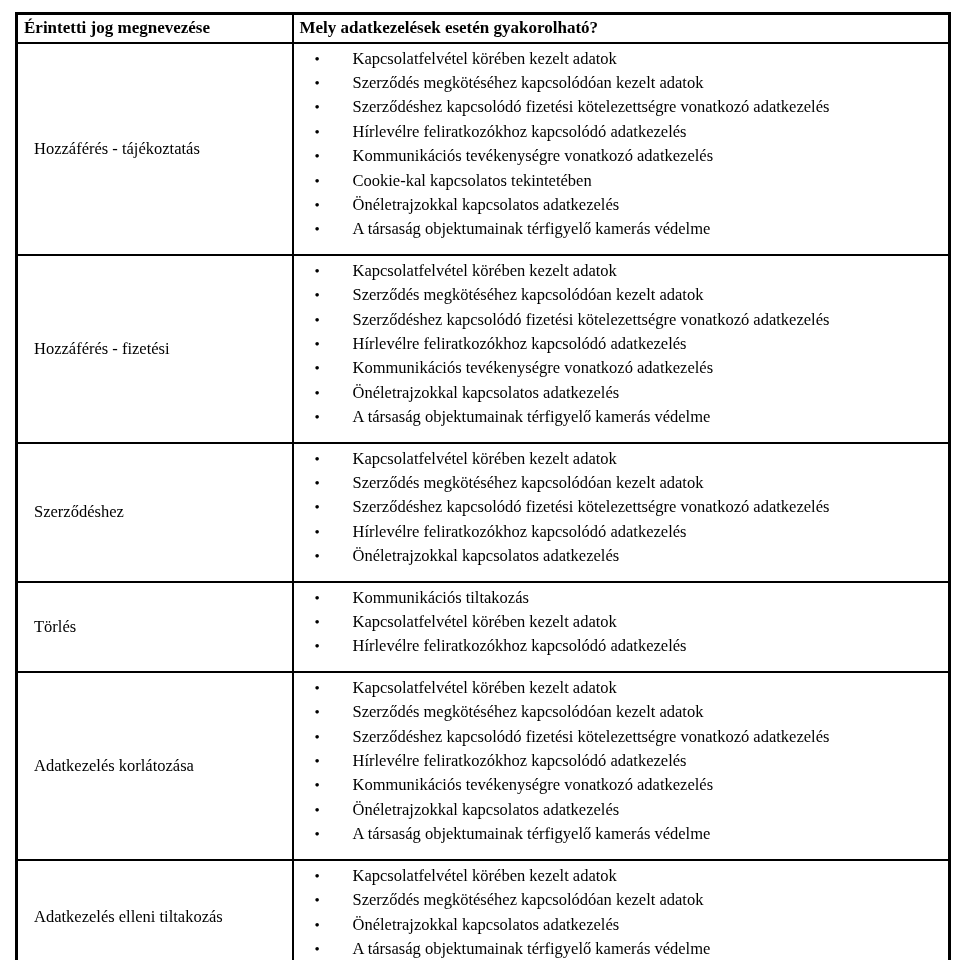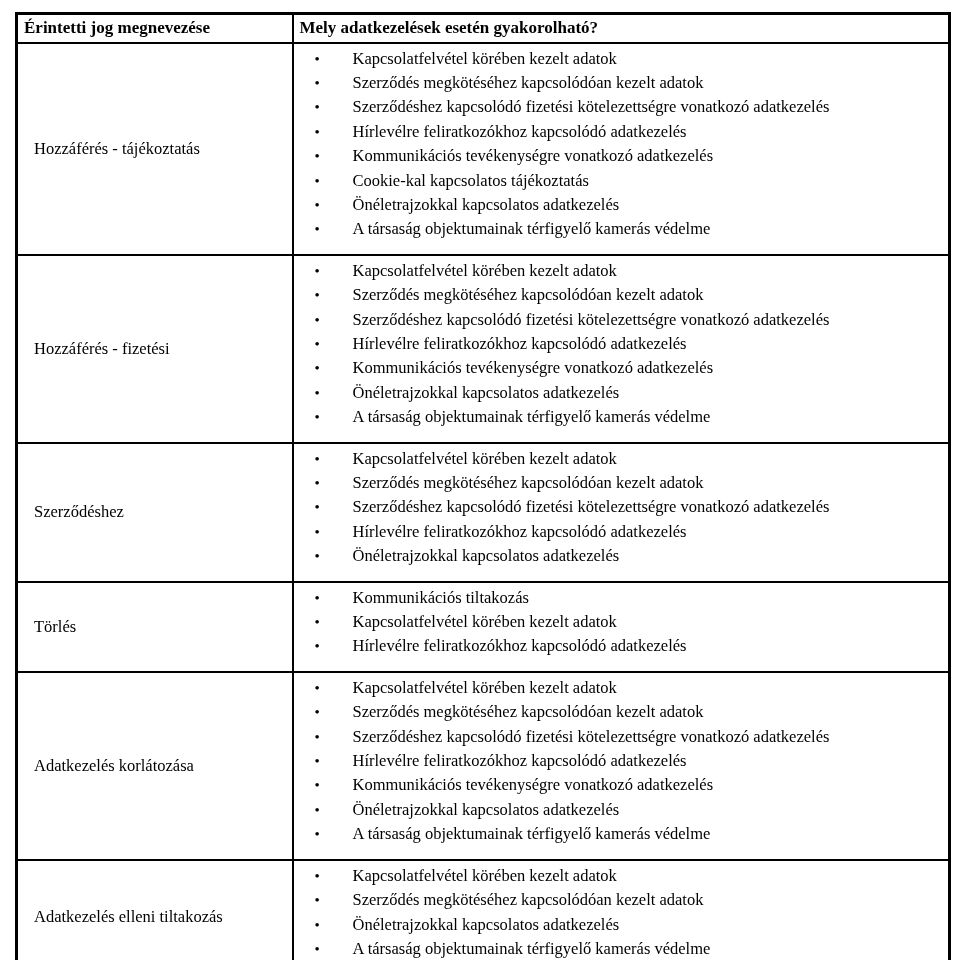--- a/index.html
+++ b/index.html
@@ -100,21 +100,21 @@
     <tbody id="tbody">
         <tr>
           <td class="cell-left">Hozzáférés - tájékoztatás</td>
           <td class="cell-right">
             <ul class="bullet-list">
               <li class="bullet-item"><span class="bullet">•</span><span class="item-text">Kapcsolatfelvétel körében kezelt adatok</span></li>
               <li class="bullet-item"><span class="bullet">•</span><span class="item-text">Szerződés megkötéséhez kapcsolódóan kezelt adatok</span></li>
               <li class="bullet-item"><span class="bullet">•</span><span class="item-text">Szerződéshez kapcsolódó fizetési kötelezettségre vonatkozó adatkezelés</span></li>
               <li class="bullet-item"><span class="bullet">•</span><span class="item-text">Hírlevélre feliratkozókhoz kapcsolódó adatkezelés</span></li>
               <li class="bullet-item"><span class="bullet">•</span><span class="item-text">Kommunikációs tevékenységre vonatkozó adatkezelés</span></li>
-              <li class="bullet-item"><span class="bullet">•</span><span class="item-text">Cookie-kal kapcsolatos tájékoztatás</span></li>
+              <li class="bullet-item"><span class="bullet">•</span><span class="item-text">Cookie-kal kapcsolatos tekintetében</span></li>
               <li class="bullet-item"><span class="bullet">•</span><span class="item-text">Önéletrajzokkal kapcsolatos adatkezelés</span></li>
               <li class="bullet-item"><span class="bullet">•</span><span class="item-text">A társaság objektumainak térfigyelő kamerás védelme</span></li>
             </ul>
           </td>
         </tr>
         <tr>
           <td class="cell-left">Hozzáférés - fizetési</td>
           <td class="cell-right">
             <ul class="bullet-list">
               <li class="bullet-item"><span class="bullet">•</span><span class="item-text">Kapcsolatfelvétel körében kezelt adatok</span></li>

